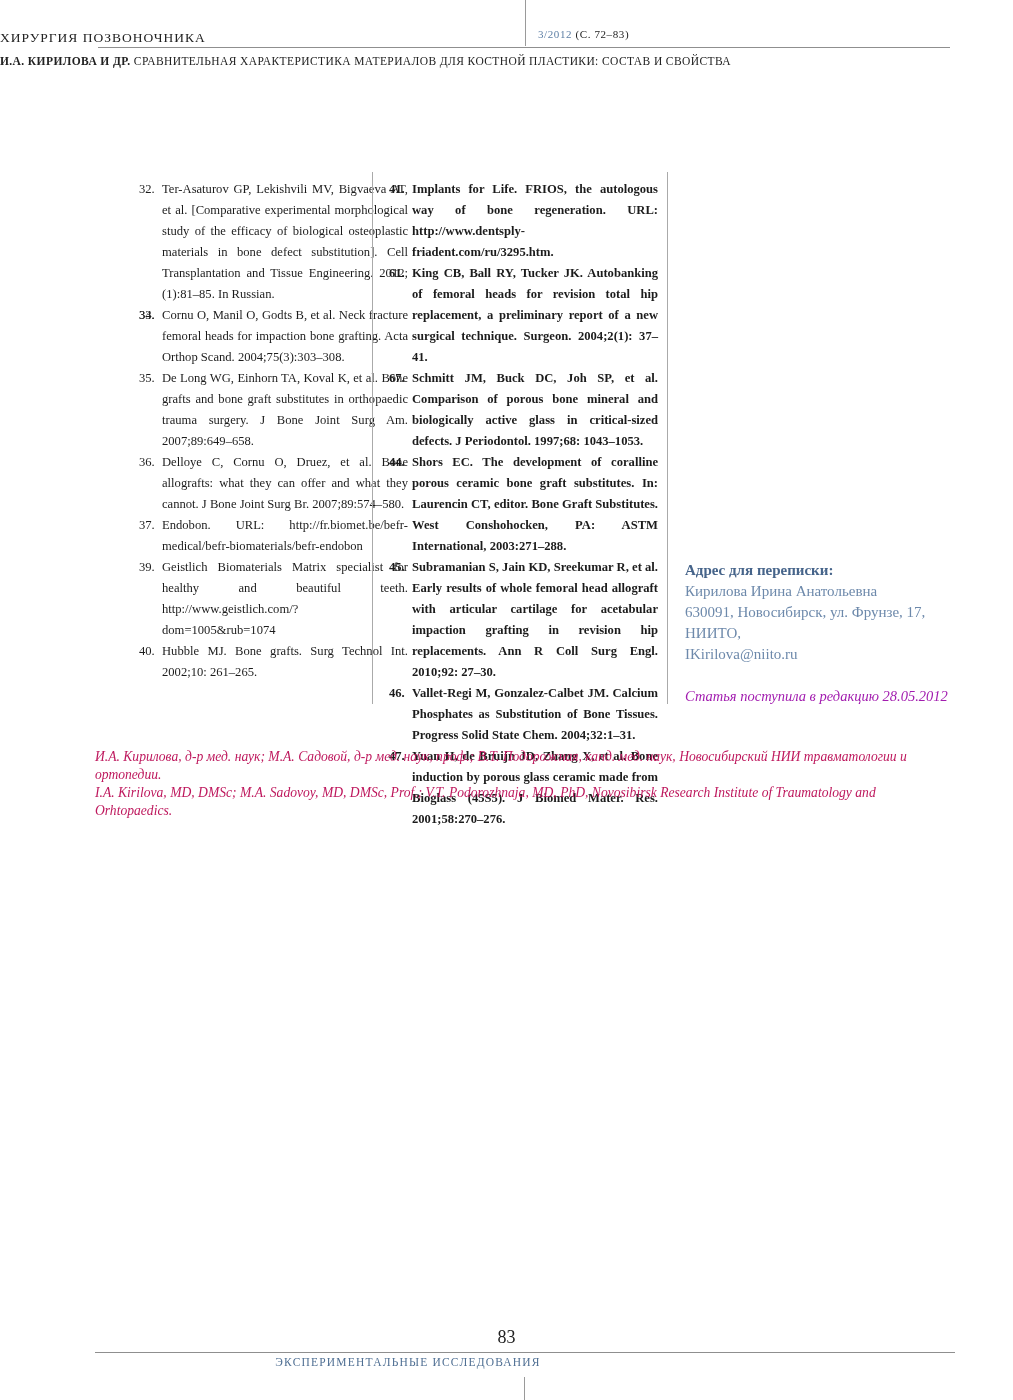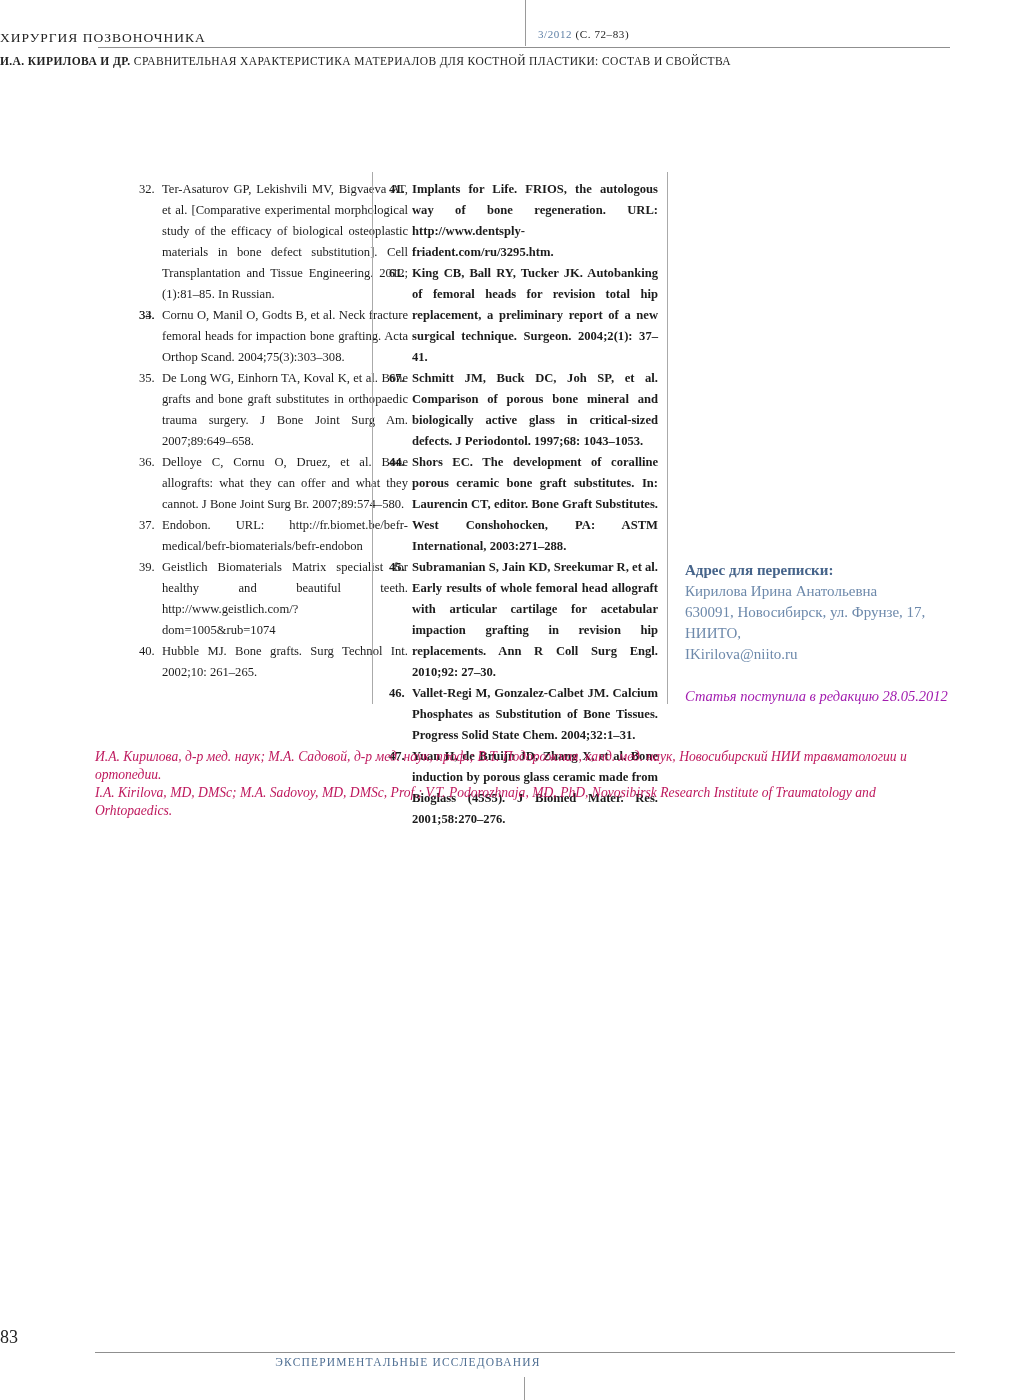--- a/index.html
+++ b/index.html
@@ -35,21 +35,21 @@
   .col-divider{position:absolute;top:172px;width:1px;height:532px;background:#aaaaaa;}
   .divider-1{left:372px;}
   .divider-2{left:667px;}
   
   .correspondence{position:absolute;left:685px;top:560px;width:260px;font-size:15px;line-height:21px;color:#6d89ab;}
   .correspondence .corr-heading{font-weight:bold;color:#46648а;color:#46648a;}
   .received{position:absolute;left:685px;top:688px;width:300px;font-style:italic;font-size:14.5px;color:#a21caf;}
   
   .authors-footer{position:absolute;left:95px;top:748px;width:858px;font-style:italic;font-size:13.6px;line-height:18px;color:#be185d;}
   
-  .page-number{position:absolute;left:0;top:1327px;width:1013px;font-size:18px;color:#222;}
+  .page-number{position:absolute;left:0;top:1327px;width:1013px;text-align:center;font-size:18px;color:#222;}
   .ftr-rule{position:absolute;left:95px;top:1352px;width:860px;height:1px;background:#8f8f8f;}
   .footer-section{
     position:absolute;left:0;top:1356px;width:816px;text-align:center;
     font-size:11.5px;letter-spacing:1.2px;color:#4f6f93;
   }
   .ftr-vline{position:absolute;left:524px;top:1377px;width:1px;height:23px;background:#9a9a9a;}
 </style>
 </head>
 <body>
 

